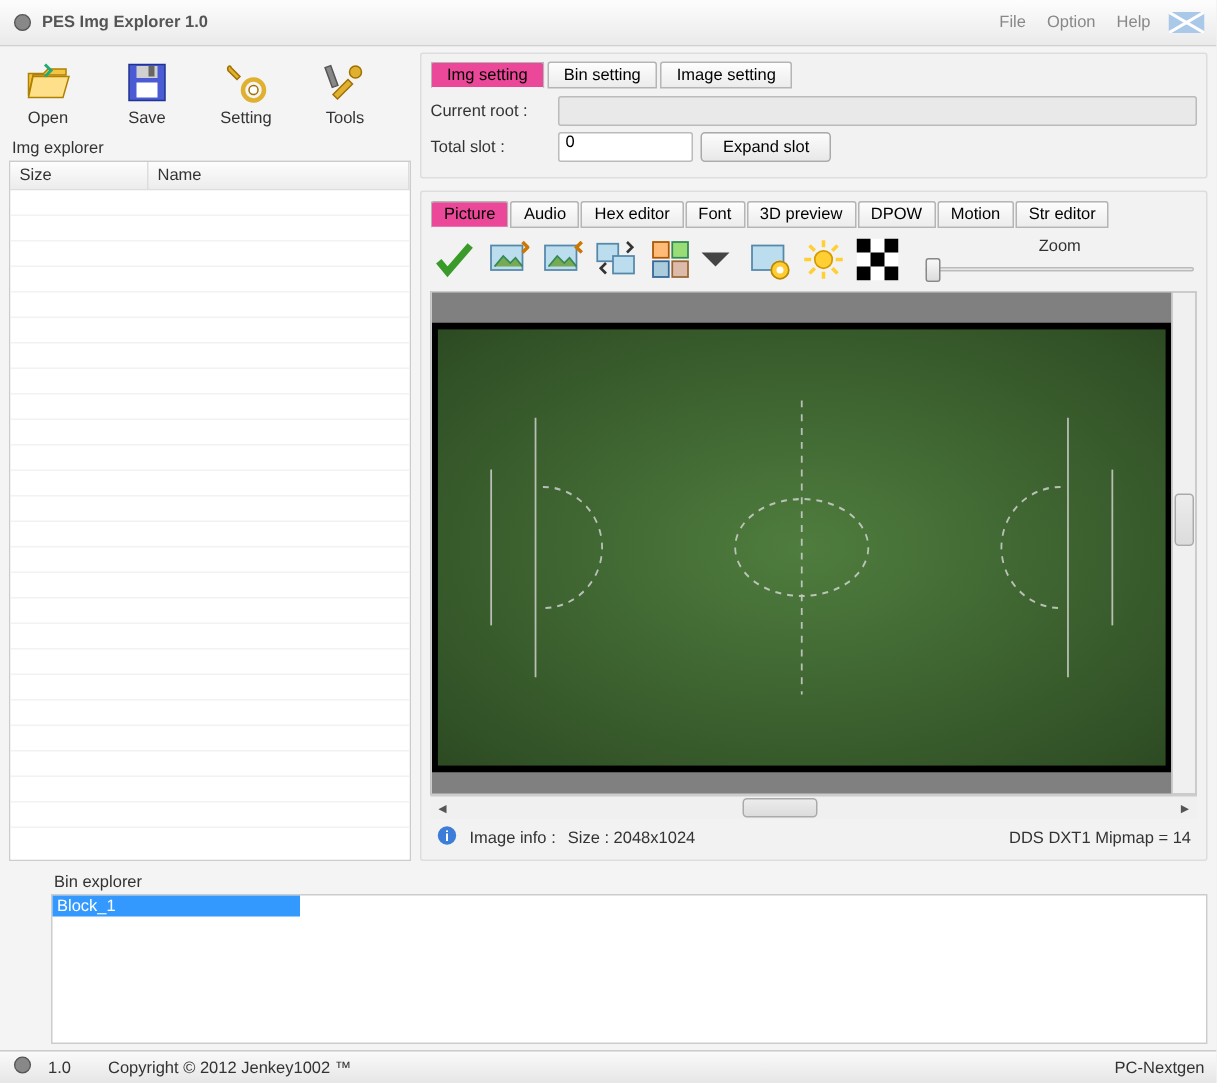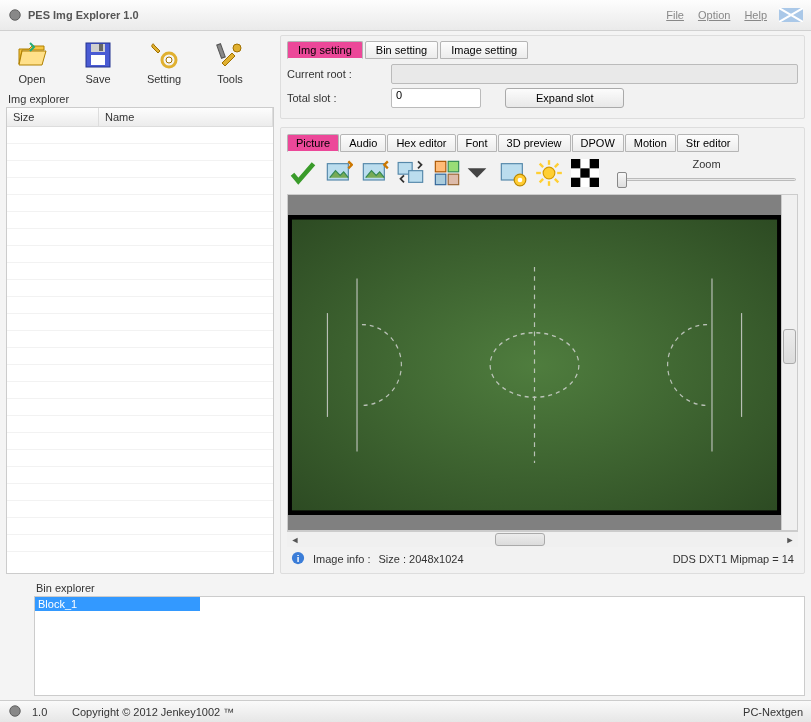--- a/index.html
+++ b/index.html
@@ -1,45 +1,45 @@
 <!DOCTYPE html>
 <html><head>
 <meta charset="utf-8">
 <style>
 * { box-sizing: border-box; margin: 0; padding: 0; }
 body { font-family: "Segoe UI", Tahoma, sans-serif; font-size: 11px; background: #f0f0f0; width: 811px; height: 722px; overflow: hidden; display: flex; flex-direction: column; }
 .titlebar { height: 31px; background: linear-gradient(#fdfdfd, #eaeaea); display: flex; align-items: center; padding: 0 8px; border-bottom: 1px solid #d0d0d0; }
 .titlebar .app-icon { width: 14px; height: 14px; margin-right: 6px; }
 .titlebar .title { color: #555; font-weight: 600; flex: 1; }
-.titlebar .menus { display: flex; gap: 14px; color: #888; text-decoration: underline; }
+.titlebar .menus { display: flex; gap: 14px; color: #888; }
 .titlebar .menus span { cursor: default; text-decoration: underline; text-decoration-color: transparent; }
 .titlebar .flag { width: 24px; height: 14px; margin-left: 12px; }
 .content { flex: 1; display: flex; flex-direction: column; background: #f4f4f4; }
 .upper { display: flex; gap: 6px; padding: 4px 6px 2px; flex: 1; min-height: 0; }
 .left-col { width: 268px; display: flex; flex-direction: column; }
 .toolbar { display: flex; gap: 18px; padding: 4px 2px 2px; }
 .toolbtn { display: flex; flex-direction: column; align-items: center; width: 48px; cursor: default; }
 .toolbtn .ico { width: 32px; height: 32px; display: flex; align-items: center; justify-content: center; }
 .toolbtn .lbl { font-size: 11px; color: #333; margin-top: 2px; }
 .section-lbl { font-size: 11px; color: #333; margin: 6px 0 2px 2px; }
 .list-panel { flex: 1; background: #fff; border: 1px solid #ccc; display: flex; flex-direction: column; min-height: 0; }
 .list-head { display: flex; background: linear-gradient(#fdfdfd, #ececec); border-bottom: 1px solid #ddd; }
 .list-head .col { padding: 3px 6px; border-right: 1px solid #ddd; color: #333; }
 .list-body { flex: 1; background: #fff; overflow: auto; }
 .row-line { height: 17px; border-bottom: 1px solid #f2f2f2; }
 .right-col { flex: 1; display: flex; flex-direction: column; min-width: 0; }
 .group-box { border: 1px solid #ddd; background: #f2f2f2; border-radius: 2px; padding: 6px; position: relative; }
 .tabs { display: flex; gap: 2px; position: relative; top: -1px; margin-bottom: 4px; }
 .tab { background: linear-gradient(#fdfdfd,#ececec); border: 1px solid #b5b5b5; border-radius: 2px 2px 0 0; padding: 2px 10px; font-size: 11px; cursor: default; }
 .tab.active { background: #ec4899; border-bottom-color: #f2f2f2; }
-.form-row { display: flex; align-items: center; gap: 24px; margin: 4px 0; }
+.form-row { display: flex; align-items: center; gap: 5px; margin: 4px 0; }
 .form-row .lbl { width: 80px; color: #333; }
 .sunken-input { background: #e9e9e9; border: 1px solid #bbb; border-radius: 2px; height: 20px; flex: 1; padding: 0 4px; }
 .sunken-input.small { width: 90px; flex: none; background: #fff; }
-.btn { background: linear-gradient(#fcfcfc,#e8e8e8); border: 1px solid #aaa; border-radius: 3px; padding: 3px 30px; cursor: default; font-size: 11px; }
+.btn { background: linear-gradient(#fcfcfc,#e8e8e8); border: 1px solid #aaa; border-radius: 3px; padding: 3px 14px; cursor: default; font-size: 11px; }
 .editor-box { margin-top: 8px; flex: 1; display: flex; flex-direction: column; min-height: 0; }
 .subtabs { display: flex; gap: 1px; }
 .subtabs .tab { padding: 2px 8px; font-size: 11px; }
 .toolbar2 { display: flex; align-items: center; gap: 8px; padding: 6px 2px; }
 .tico { width: 28px; height: 28px; display: flex; align-items: center; justify-content: center; cursor: default; }
 .zoom-area { flex: 1; display: flex; flex-direction: column; align-items: center; margin-left: 10px; }
 .zoom-area .zlbl { font-size: 11px; color: #333; margin-bottom: 2px; }
 .slider { width: 100%; height: 16px; position: relative; }
 .slider .track { height: 3px; background: #e8e8e8; border: 1px solid #bbb; border-radius: 2px; position: absolute; top: 6px; left: 0; right: 0; }
 .slider .thumb { width: 10px; height: 16px; background: linear-gradient(#f8f8f8,#ddd); border: 1px solid #888; border-radius: 2px; position: absolute; top: 0; left: 0; }

